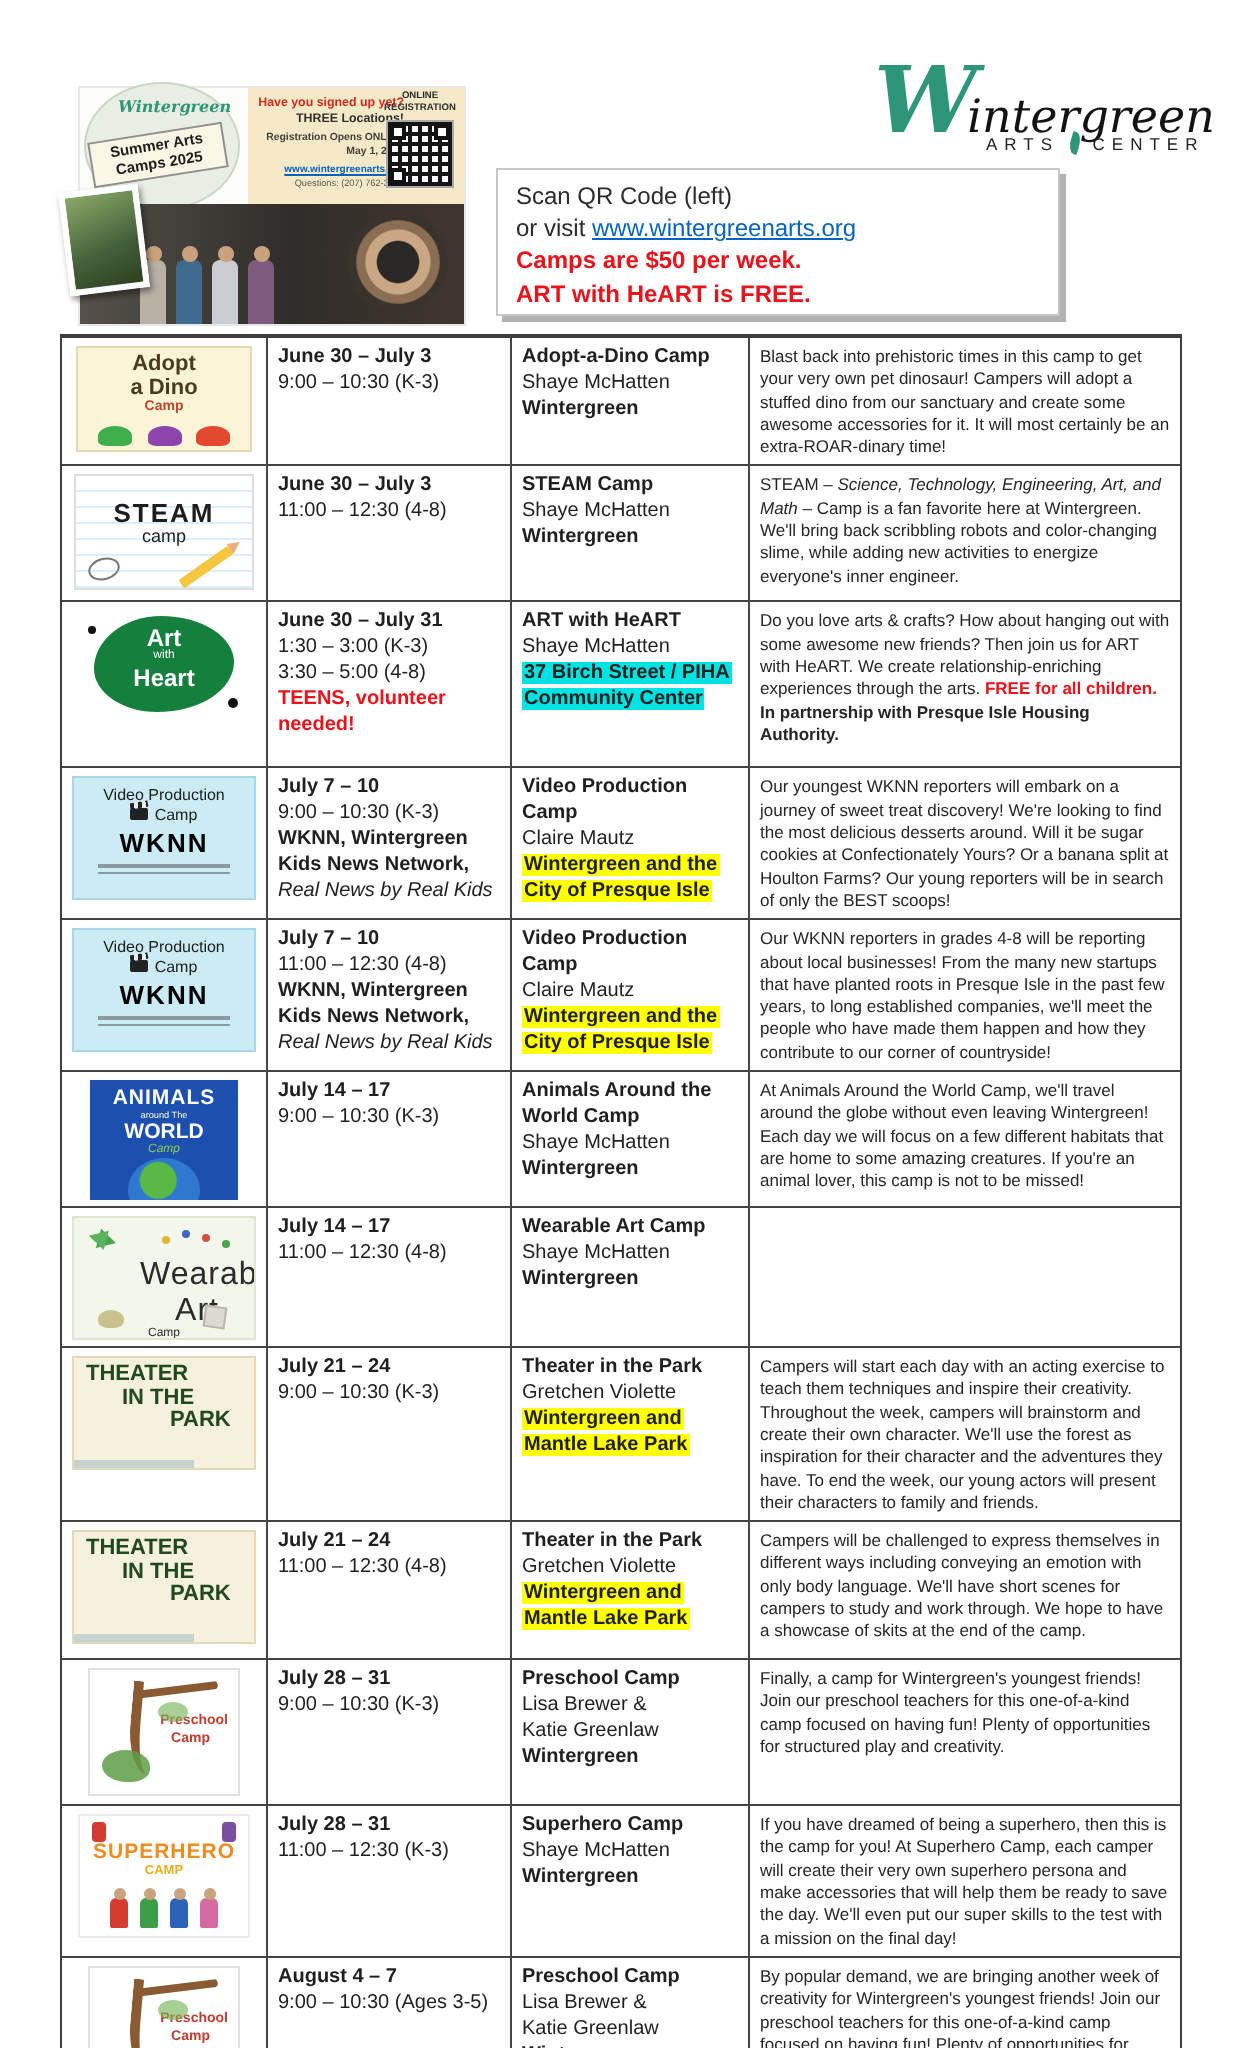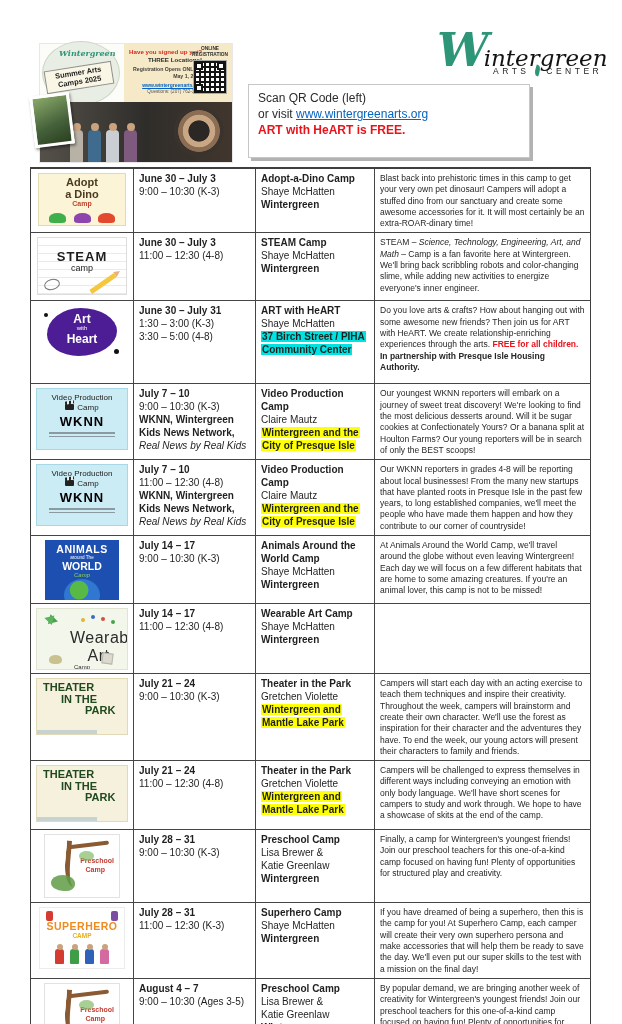--- a/index.html
+++ b/index.html
@@ -73,21 +73,21 @@
   .ic-adopt .d1{background:#3faf4c;} .ic-adopt .d2{background:#8e44ad;} .ic-adopt .d3{background:#e2492f;}
 
   .ic-steam{width:90px;height:58px;background:repeating-linear-gradient(180deg,#fff 0 7px,#dceef7 7px 8px);border:1px solid #ddd;padding-top:12px;box-sizing:border-box;}
   .ic-steam .il-0{font-size:13px;font-weight:bold;color:#1d1d1d;letter-spacing:1px;line-height:1;}
   .ic-steam .il-1{font-size:9px;color:#1d1d1d;}
   .ic-steam .pencil{position:absolute;right:8px;bottom:8px;width:30px;height:5px;background:#f5c63f;transform:rotate(-35deg);border-radius:1px;}
   .ic-steam .pencil::before{content:"";position:absolute;right:-6px;top:-1px;border-left:6px solid #e8b07d;border-top:3.5px solid transparent;border-bottom:3.5px solid transparent;}
   .ic-steam .scribble{position:absolute;left:6px;bottom:4px;width:14px;height:9px;border:1.5px solid #777;border-radius:50%;transform:rotate(-15deg);}
 
   .ic-art{width:80px;height:54px;background:#fff;display:flex;align-items:center;justify-content:center;}
-  .ic-art .blob{width:70px;height:48px;background:#4c1d95;border-radius:48% 52% 55% 45%/55% 48% 52% 45%;color:#fff;padding-top:5px;box-sizing:border-box;position:relative;}
+  .ic-art .blob{width:70px;height:48px;background:#15803d;border-radius:48% 52% 55% 45%/55% 48% 52% 45%;color:#fff;padding-top:5px;box-sizing:border-box;position:relative;}
   .ic-art .il-0,.ic-art .il-2{font-size:12px;font-weight:bold;line-height:1;}
   .ic-art .il-1{font-size:6px;line-height:1.3;}
   .ic-art::before{content:"";position:absolute;left:2px;top:8px;width:4px;height:4px;border-radius:50%;background:#111;}
   .ic-art::after{content:"";position:absolute;right:3px;bottom:5px;width:5px;height:5px;border-radius:50%;background:#111;}
 
   .ic-video{width:92px;height:62px;background:#cbecf5;border:1px solid #a8d8e5;padding-top:4px;box-sizing:border-box;}
   .ic-video .il-0{font-size:8px;color:#1c1c1c;}
   .ic-video .camp-row{display:flex;align-items:center;justify-content:center;gap:3px;height:10px;}
   .ic-video .clap{width:9px;height:6px;background:#222;position:relative;border-radius:1px;display:inline-block;}
   .ic-video .clap::before{content:"";position:absolute;top:-3px;left:0;width:9px;height:3px;background:repeating-linear-gradient(90deg,#222 0 2px,#eee 2px 4px);transform:rotate(-10deg);}
@@ -182,20 +182,21 @@
         <span class="kid kid3"></span>
         <span class="kid kid4"></span>
       <div class="hands"></div>
     </div>
     <div class="mini-photo"></div>
   </div>
 
   <div class="info-box">
     <div class="ib-line">Scan QR Code (left)</div>
     <div class="ib-line"><span>or visit </span><span class="ib-link">www.wintergreenarts.org</span></div>
+    <div class="ib-red">Camps are $50 per week.</div>
     <div class="ib-red">ART with HeART is FREE.</div>
   </div>
 
   <div class="logo">
     <div class="logo-script"><span class="logo-w">W</span><span class="logo-rest">intergreen</span></div>
     <div class="logo-sub"><span>ARTS</span> <span class="logo-leaf"></span> <span>CENTER</span></div>
   </div>
 
 </div>
 
@@ -255,20 +256,21 @@
             <div class="il il-0">Art</div>
             <div class="il il-1">with</div>
             <div class="il il-2">Heart</div>
           </div>
         </div>
       </div>
       <div class="tcell c-dates">
         <div class="ln"><span class="sb">June 30 – July 31</span></div>
         <div class="ln"><span class="">1:30 – 3:00 (K-3)</span></div>
         <div class="ln"><span class="">3:30 – 5:00 (4-8)</span></div>
+        <div class="ln"><span class="sb sr">TEENS, volunteer needed!</span></div>
       </div>
       <div class="tcell c-camp">
         <div class="ln"><span class="sb">ART with HeART</span></div>
         <div class="ln"><span class="">Shaye McHatten</span></div>
         <div class="ln"><span class="sb hc">37 Birch Street / PIHA</span></div>
         <div class="ln"><span class="sb hc">Community Center</span></div>
       </div>
       <div class="tcell c-desc">
         <div><span class="">Do you love arts &amp; crafts? How about hanging out with some awesome new friends? Then join us for ART with HeART. We create relationship-enriching experiences through the arts. </span><span class="sb sr">FREE for all children.</span><span class=""> </span><span class="sb">In partnership with Presque Isle Housing Authority.</span></div>
       </div>

